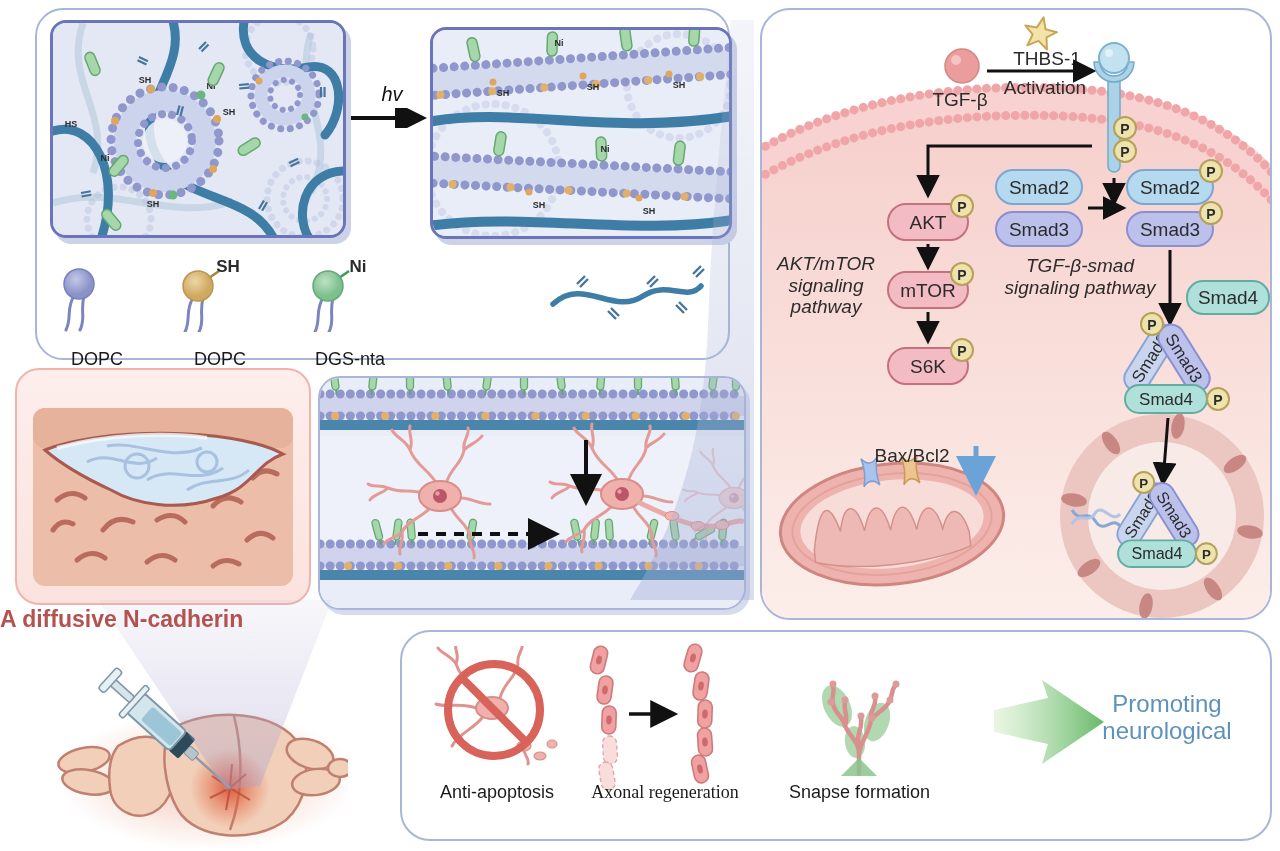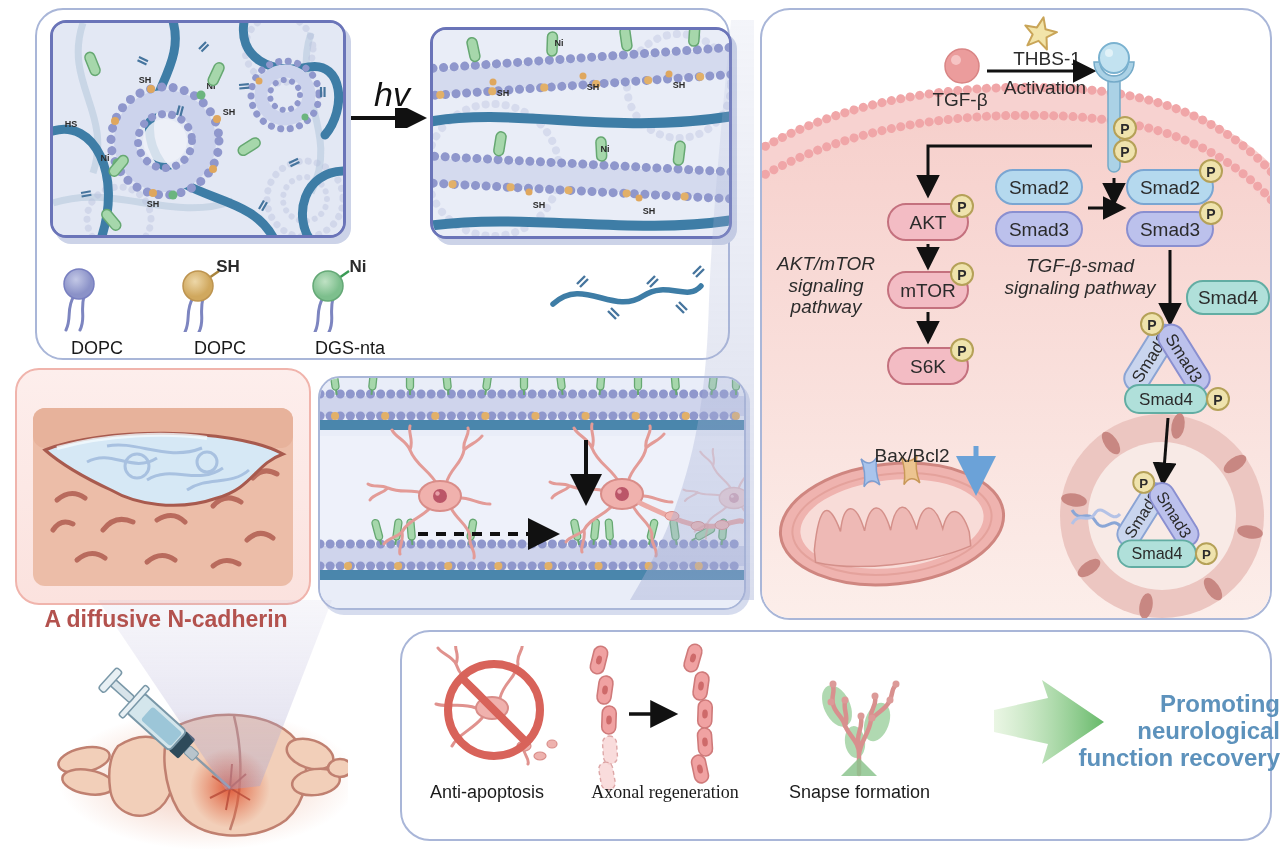--- a/index.html
+++ b/index.html
@@ -9,40 +9,40 @@
          border:2px solid #a9b6d8;border-radius:28px;z-index:1;}
   .panel svg{display:block;}
   svg text{font-family:"Liberation Sans",sans-serif;fill:#2b2b2b;text-anchor:middle;}
   
   .p-hydrogel{left:35px;top:8px;width:695px;height:352px;}
   .subpanel{position:absolute;box-sizing:border-box;border:3px solid #6a74b8;border-radius:16px;
             overflow:hidden;background:#e6eaf6;box-shadow:5px 6px 0 #ccd3e8;}
   .sp-pre{left:13px;top:10px;width:296px;height:218px;}
   .sp-post{left:393px;top:17px;width:302px;height:212px;}
   .hv-block{position:absolute;left:312px;top:70px;width:86px;text-align:center;}
-  .hv-label{font-style:italic;font-size:34px;color:#111;display:block;line-height:28px;}
+  .hv-label{font-style:italic;font-size:20px;color:#111;display:block;line-height:28px;}
   .legend{position:absolute;left:0;top:244px;width:695px;height:104px;}
   .legend-item{position:absolute;text-align:center;}
-  .legend-label{font-size:18px;line-height:20px;color:#191919;margin-top:6px;}
+  .legend-label{font-size:18px;line-height:20px;color:#191919;margin-top:17px;}
   
   .p-lesion{left:15px;top:368px;width:296px;height:237px;border:2px solid #f0b4ac;
             background:linear-gradient(#fdeeec,#fbe2de);border-radius:24px;overflow:hidden;}
-  .sys-title{position:absolute;left:0;top:606px;width:332px;text-align:center;z-index:6;
+  .sys-title{position:absolute;left:0;top:606px;width:332px;text-align:left;z-index:6;
              color:#b3524e;font-weight:bold;font-size:23px;line-height:26px;}
   .brain-wrap{position:absolute;left:48px;top:660px;z-index:2;}
   
   .p-neuron{left:318px;top:376px;width:428px;height:234px;border-radius:22px;overflow:hidden;
             background:#e9edf8;box-shadow:4px 5px 0 #d6dcee;}
   
   .p-pathway{left:760px;top:8px;width:512px;height:612px;border-radius:30px;overflow:hidden;}
   
   .p-outcome{left:400px;top:630px;width:872px;height:211px;border-radius:30px;}
   .oc-label{position:absolute;top:150px;font-size:18px;color:#1b1b1b;text-align:center;}
-  .oc-result{position:absolute;left:652px;top:58px;width:226px;text-align:right;z-index:2;
-             color:#5d92bc;font-weight:bold;font-size:24px;line-height:27px;}
+  .oc-result{position:absolute;left:652px;top:58px;width:226px;text-align:center;z-index:2;
+             color:#5d92bc;font-weight:normal;font-size:24px;line-height:27px;}
   .beams{position:absolute;left:0;top:0;z-index:5;pointer-events:none;}
 </style>
 </head>
 <body>
 
 <div class="canvas">
 
   <div class="panel p-hydrogel">
 
     <div class="subpanel sp-pre">
@@ -563,21 +563,21 @@
         <ellipse rx="16" ry="11" fill="#f0b1ad" stroke="#d98d89" stroke-width="2"></ellipse>
       </g>
       <g fill="#eeb2ae" stroke="#d98d89" stroke-width="1.2">
         <ellipse cx="104" cy="100" rx="7" ry="5"></ellipse>
           <ellipse cx="120" cy="110" rx="6" ry="4"></ellipse>
           <ellipse cx="132" cy="98" rx="5" ry="4"></ellipse>
       </g>
       <circle cx="74" cy="64" r="46" stroke="#d8635a" stroke-width="8" fill="none"></circle>
       <line x1="42" y1="32" x2="106" y2="96" stroke="#d8635a" stroke-width="8"></line>
     </svg>
-    <div class="oc-label" style="left:0;width:170px;">Anti-apoptosis</div>
+    <div class="oc-label" style="left:10px;width:170px;">Anti-apoptosis</div>
 
     <svg style="position:absolute;left:175px;top:10px;" width="180" height="150" viewBox="0 0 180 150">
       <defs>
         <marker id="oc-m" markerWidth="10" markerHeight="10" refX="6.5" refY="4" orient="auto">
             <path d="M0,0 L8,4 L0,8 Z" fill="#111"></path>
           </marker>
         <g id="oc-seg">
             <rect x="-7" y="-14" width="14" height="28" rx="7" fill="#f0a2a2" stroke="#cf7a7a" stroke-width="1.6"></rect>
             <ellipse rx="2.8" ry="4.5" fill="#c86060" opacity="0.85"></ellipse>
           </g>
@@ -633,21 +633,20 @@
           <linearGradient id="oc-g" x1="0" y1="0" x2="1" y2="0">
         <stop offset="0" stop-color="#dcf0d2" stop-opacity="0.6"></stop>
             <stop offset="1" stop-color="#66b969"></stop>
           </linearGradient>
         </defs>
       <polygon points="0,30 54,18 48,0 110,42 48,84 54,64 0,52" fill="url(#oc-g)"></polygon>
     </svg>
     <div class="oc-result">
       <div>Promoting</div>
       <div>neurological</div>
-      <div>function recovery</div>
     </div>
   </div>
 
   <svg class="beams" width="1280" height="851">
     <defs>
       <linearGradient id="bg1" x1="0" y1="0" x2="0" y2="1">
         <stop offset="0" stop-color="#aeb7d9" stop-opacity="0.14"></stop>
         <stop offset="1" stop-color="#a4aed4" stop-opacity="0.42"></stop>
       </linearGradient>
       <linearGradient id="bg2" x1="0" y1="0" x2="0" y2="1">

